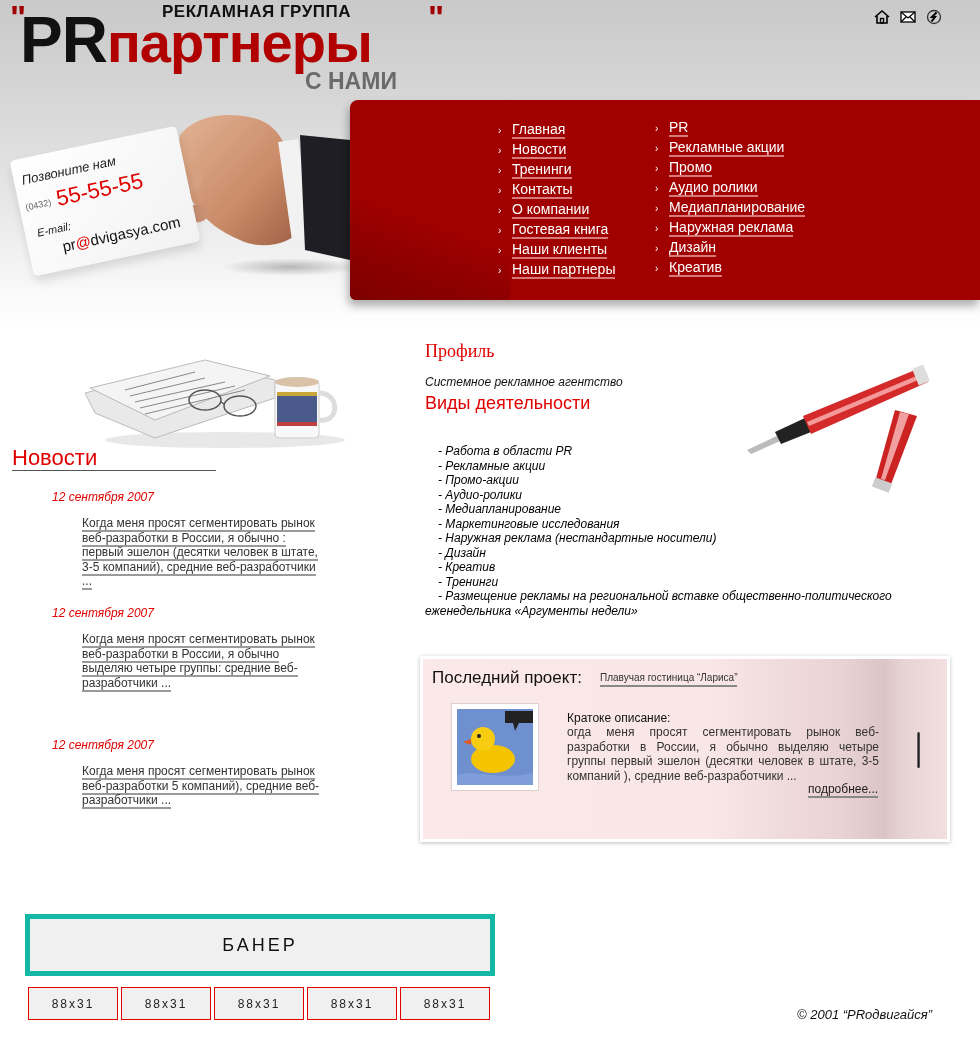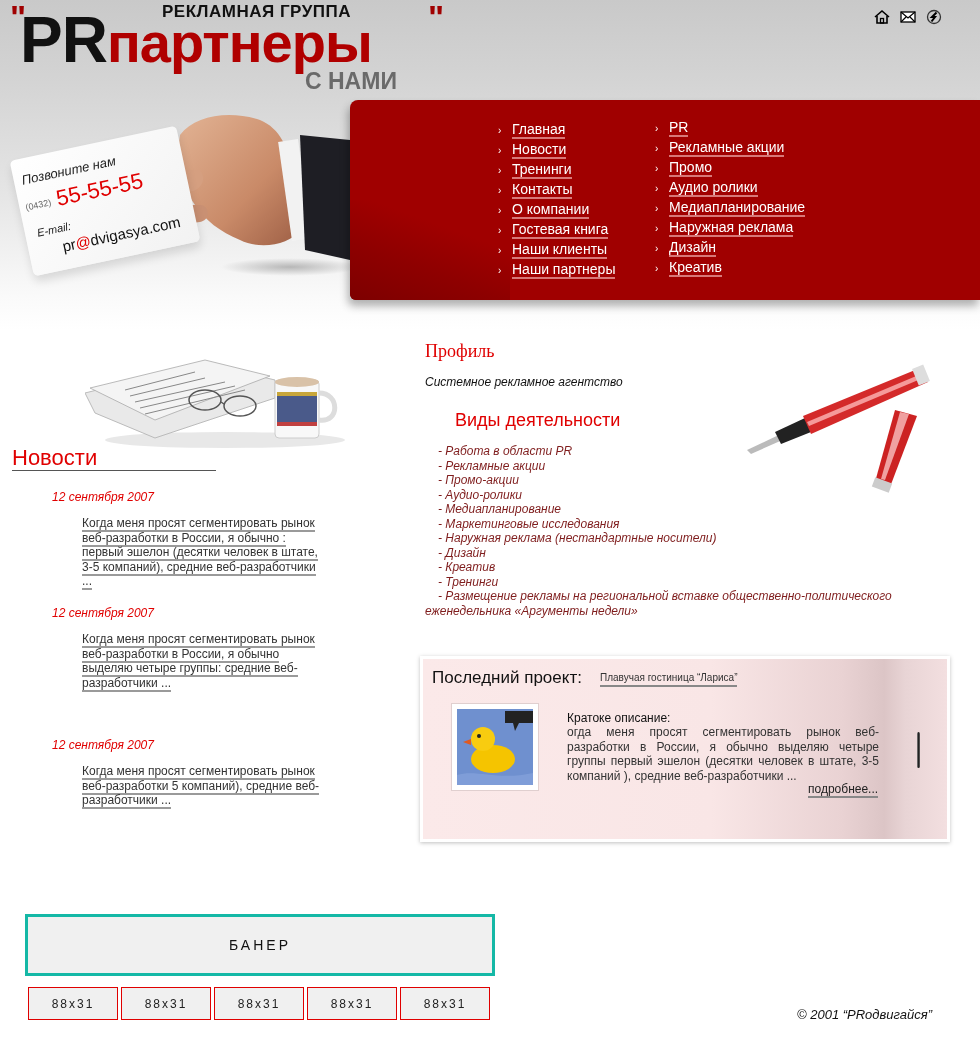--- a/index.html
+++ b/index.html
@@ -87,21 +87,21 @@
   .news-date { font-style: italic; font-size: 12px; color: #e00000; }
   .news-text {
     display: block; margin-left: 30px; margin-top: 12px; font-size: 12px; line-height: 14.5px;
     color: #333; text-decoration: none; width: 240px;
   }
   .news-text span { border-bottom: 2px solid #9a9a9a; }
 
   
   .sec-title { position: absolute; left: 425px; font-size: 18px; color: #e00000; }
   .profile-text { position: absolute; left: 425px; top: 375px; font-style: italic; font-size: 12px; color: #111; }
-  .act-list { position: absolute; left: 425px; top: 444px; width: 480px; font-style: italic; font-size: 12px; color: #7f1d1d; line-height: 14.5px; }
+  .act-list { position: absolute; left: 425px; top: 444px; width: 480px; font-style: italic; font-size: 12px; color: #000000; line-height: 14.5px; }
   .act-list div { padding-left: 13px; }
   .act-list div.wrap { padding-left: 0; text-indent: 13px; }
 
   .pen { position: absolute; left: 745px; top: 362px; width: 190px; height: 135px; }
 
   
   .project {
     position: absolute; left: 420px; top: 656px; width: 530px; height: 186px;
     background: #fff; box-shadow: 0 1px 4px rgba(0,0,0,0.25);
     padding: 3px;
@@ -122,23 +122,23 @@
   .proj-desc {
     position: absolute; left: 144px; top: 66px; width: 312px; font-size: 12px; color: #333;
     text-align: justify; line-height: 14.5px;
   }
   .proj-more { position: absolute; left: 385px; top: 124px; font-size: 12px; color: #222; text-decoration: none; border-bottom: 2px solid #888; line-height: 13px; }
   .proj-scroll { position: absolute; left: 494px; top: 73px; width: 3px; height: 36px; background: linear-gradient(to right, #888, #222, #666); border-radius: 2px; }
 
   
   .banner {
     position: absolute; left: 25px; top: 914px; width: 470px; height: 62px;
-    background: #f0f0f0; border: 3px solid #14b8a6;
+    background: #f0f0f0; border: 5px solid #14b8a6;
     display: flex; align-items: center; justify-content: center;
-    font-size: 14px; letter-spacing: 3px; color: #111;
+    font-size: 18px; letter-spacing: 3px; color: #111;
   }
   .small-banners { position: absolute; left: 28px; top: 987px; display: flex; gap: 3px; align-items: flex-end; }
   .small-banner {
     width: 90px; height: 33px; background: #f0f0f0; border: 1px solid #e00000;
     display: flex; align-items: center; justify-content: center;
     font-size: 12px; letter-spacing: 2px; color: #222;
   }
   .small-banner:nth-child(n+2) { width: 90px; }
   .copyright { position: absolute; left: 797px; top: 1007px; font-style: italic; font-size: 13px; color: #111; }
 </style>
@@ -311,21 +311,21 @@
   <a href="#" class="news-text"><span>Когда меня просят сегментировать рынок веб-разработки в России, я обычно выделяю четыре группы:  средние веб-разработчики ...</span></a>
 </div>
 <div class="news-item" style="top: 738px;">
   <div class="news-date">12 сентября 2007</div>
   <a href="#" class="news-text"><span>Когда меня просят сегментировать рынок веб-разработки 5 компаний), средние веб-разработчики ...</span></a>
 </div>
 
 <div class="sec-title" style="top: 341px; font-family: Liberation Serif, serif;">Профиль</div>
 <div class="profile-text">Системное рекламное агентство</div>
 
-<div class="sec-title" style="top: 410px; margin-left: 30px;">Виды деятельности</div>
+<div class="sec-title" style="top: 393px;">Виды деятельности</div>
 
 <div class="pen">
   <svg width="190" height="135" viewBox="0 0 190 135">
     <polygon points="2,88 40,70 42,76 6,92" fill="#bbb"></polygon>
     <polygon points="30,70 60,56 66,70 36,82" fill="#222"></polygon>
     <polygon points="58,54 175,6 183,20 66,72" fill="#d42a2a"></polygon>
     <polygon points="62,60 176,12 178,16 64,64" fill="#f59a9a"></polygon>
     <rect x="170" y="4" width="12" height="18" fill="#ddd" transform="rotate(-22 176 13)"></rect>
     <polygon points="150,48 172,54 145,125 130,120" fill="#cc2222"></polygon>
     <polygon points="155,50 164,52 140,118 136,117" fill="#f0a0a0"></polygon>

